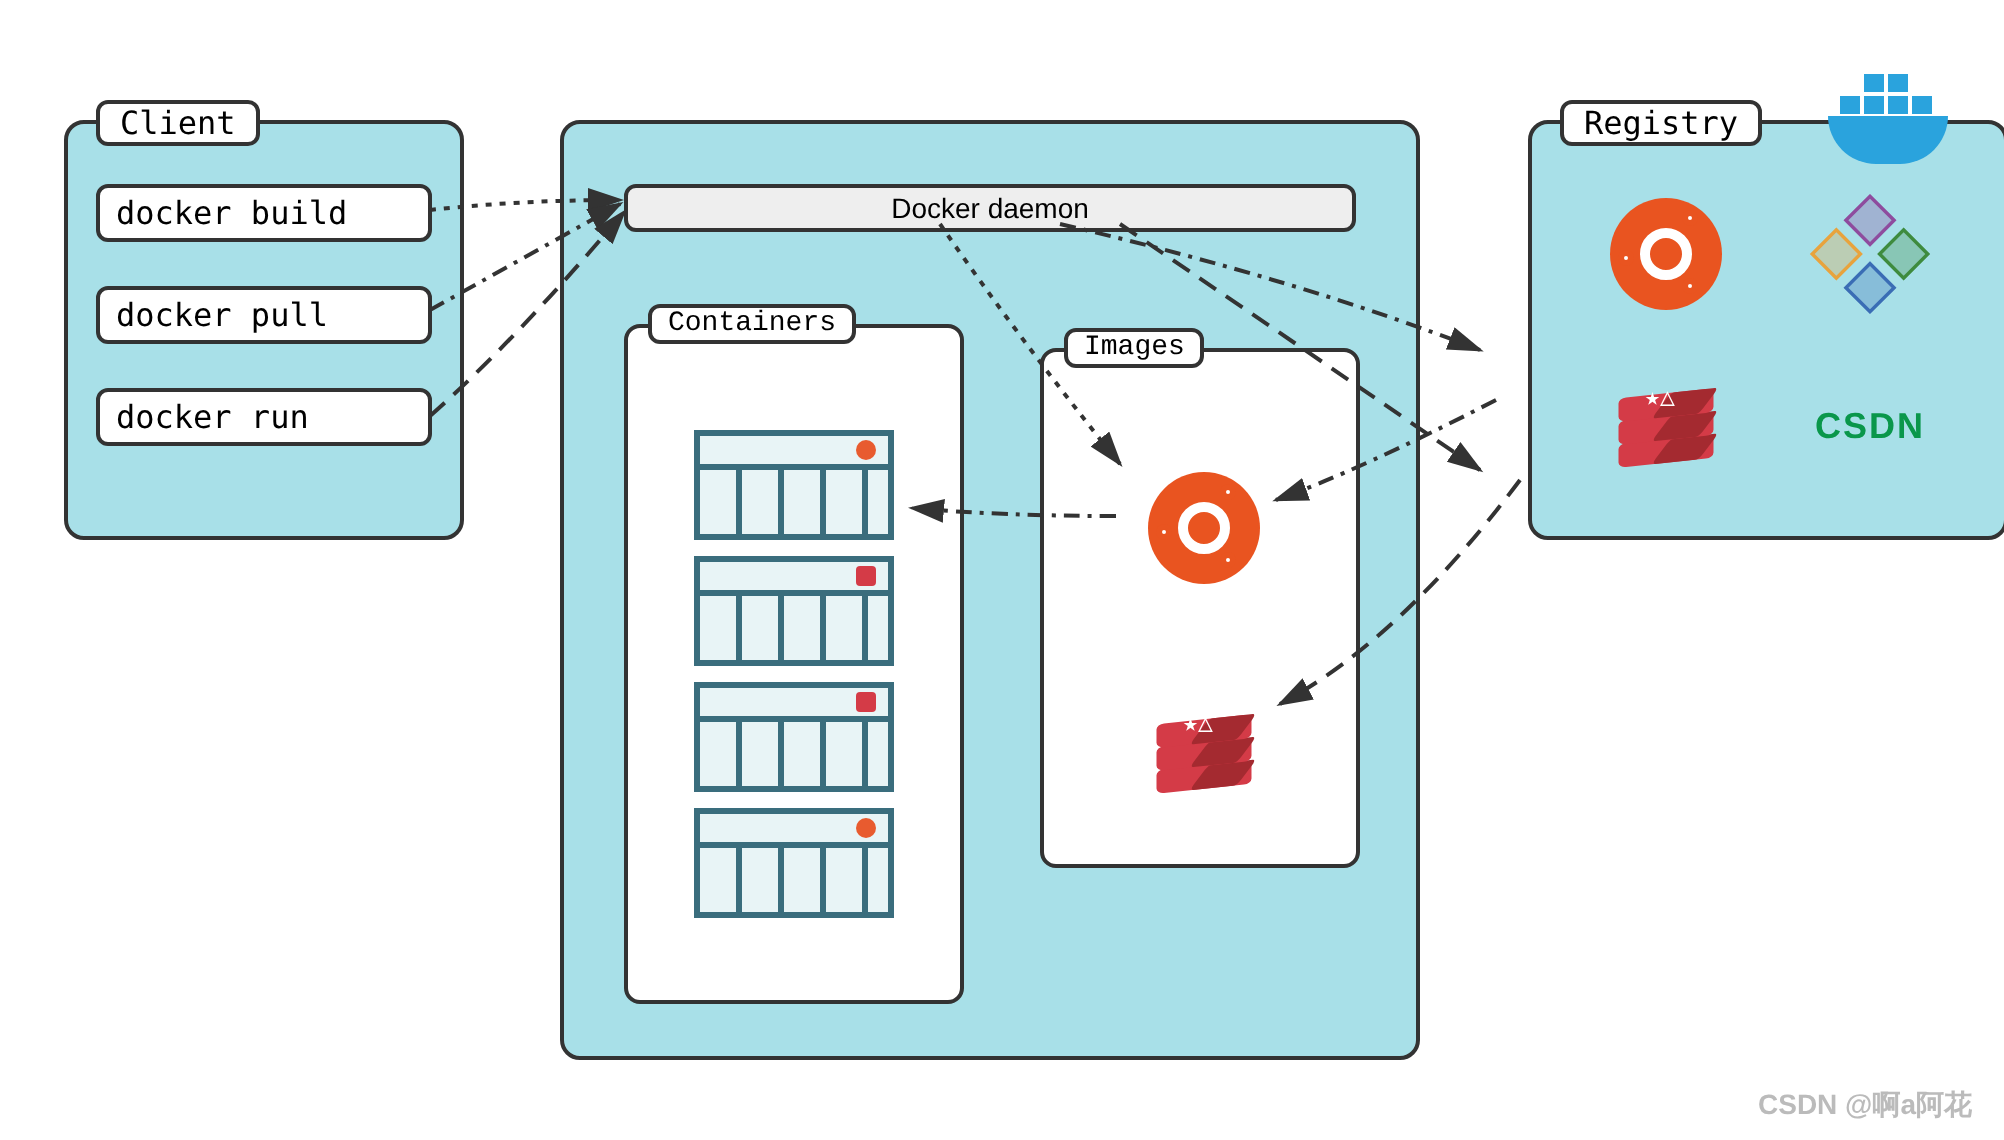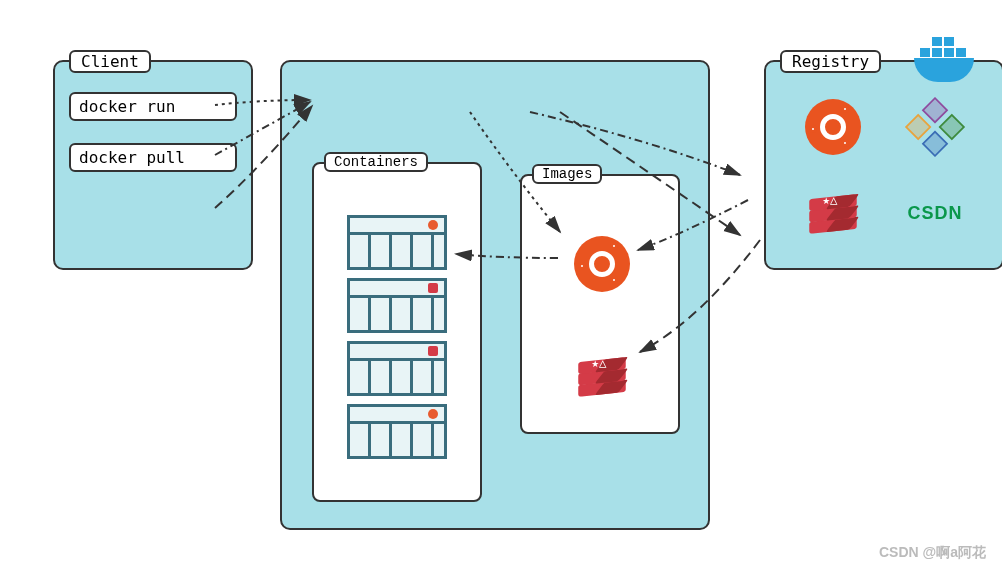--- a/index.html
+++ b/index.html
@@ -19,21 +19,21 @@
     .panel-title {
       position: absolute;
       top: -12px; left: 14px;
       background: #fff;
       border: 2px solid #333;
       border-radius: 6px;
       padding: 0px 10px;
       font-size: 16px;
       font-family: monospace;
     }
-    .client { left: 32px; top: 60px; width: 200px; height: 210px; margin-left: 21px; }
+    .client { left: 32px; top: 60px; width: 200px; height: 210px; }
     .host   { left: 280px; top: 60px; width: 430px; height: 470px; }
     .registry { left: 740px; top: 60px; width: 240px; height: 210px; margin-left: 24px; }
     .cmd {
       background: #fff;
       border: 2px solid #333;
       border-radius: 6px;
       padding: 3px 8px;
       font-size: 16px;
       margin: 0 14px;
       position: relative;
@@ -131,26 +131,28 @@
     .wb5{left:26px;top:5px;}.wb6{left:38px;top:5px;}
     .watermark { position:absolute; right:16px; bottom:8px; color:#bbb; font-family:sans-serif; font-size:14px;font-weight:bold;}
     .arrowhead { fill:#333; }
   </style>
 </head>
 <body>
 
 <div class="panel client">
   <div class="panel-title">Client</div>
   <div class="client-inner">
+    <div class="cmd">docker build</div>
+    <div class="cmd">docker pull</div>
     <div class="cmd">docker run</div>
-    <div class="cmd">docker pull</div>
   </div>
 </div>
 
 <div class="panel host">
+  <div class="daemon">Docker daemon</div>
 
   <div class="inner-box containers">
     <div class="inner-label">Containers</div>
     <div class="container-box">
         <div class="cb-badge"></div>
       </div>
     <div class="container-box">
         <div class="cb-badge red"></div>
       </div>
     <div class="container-box">

